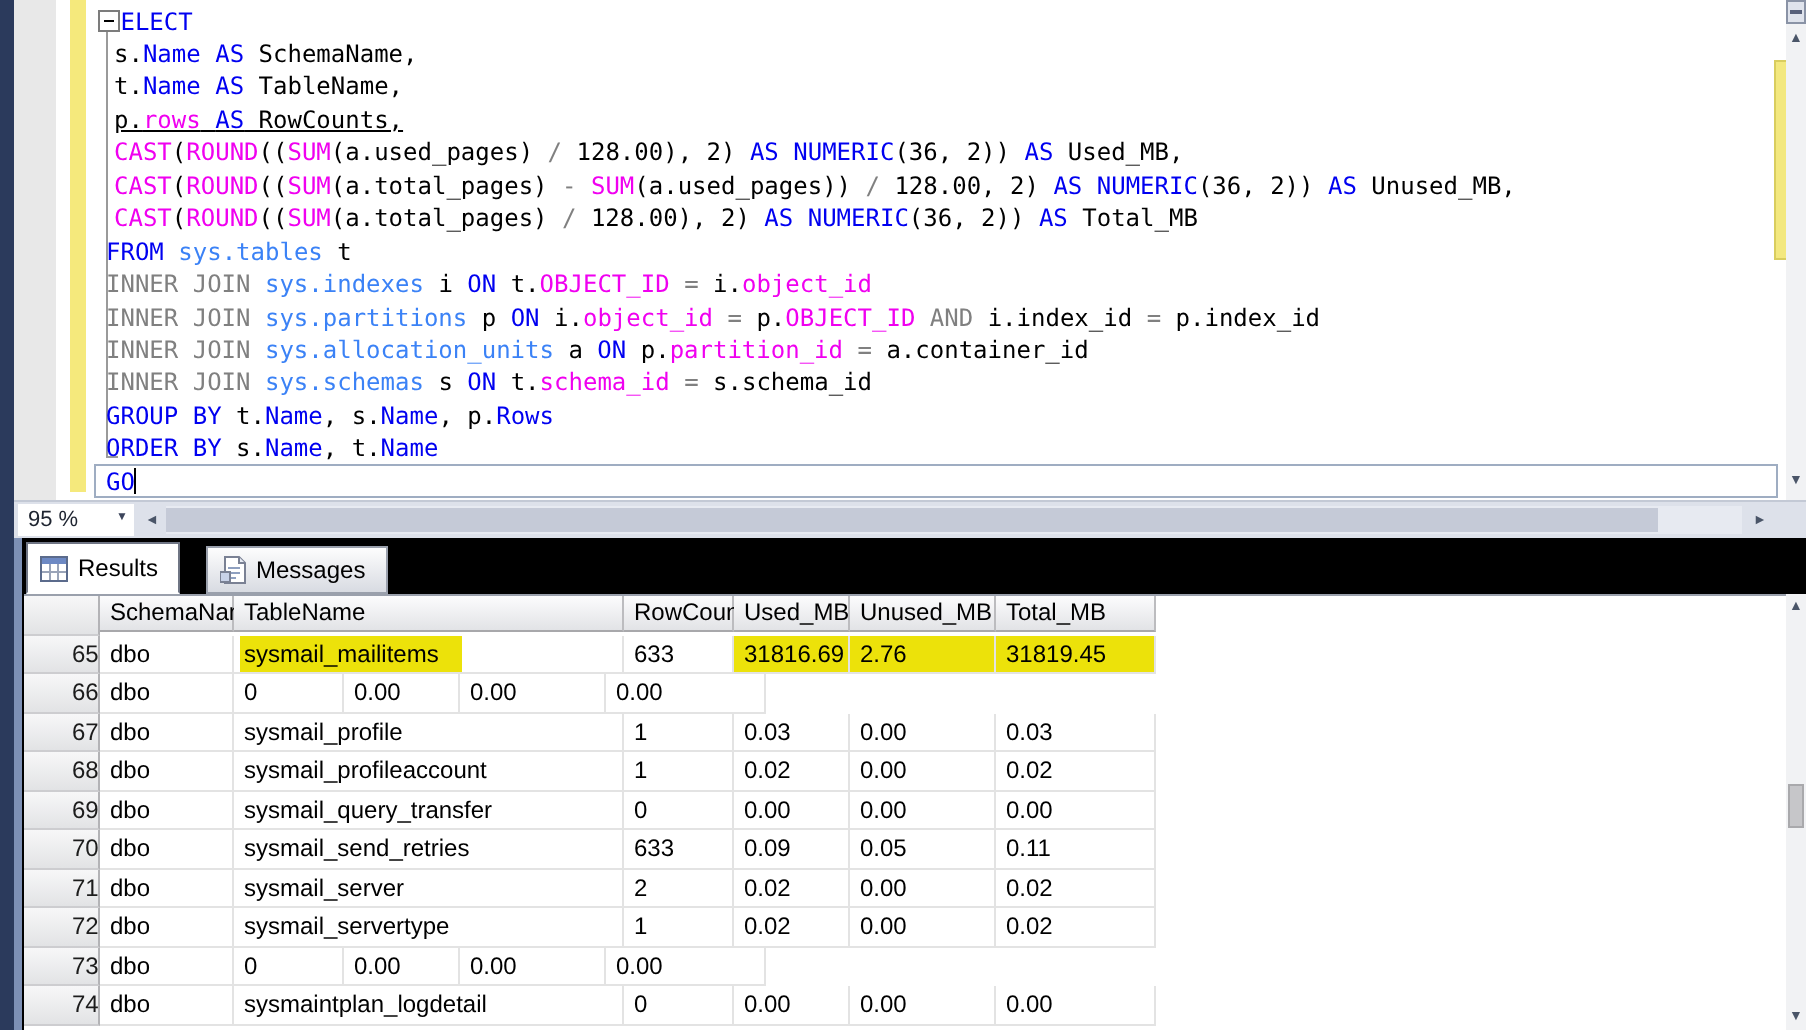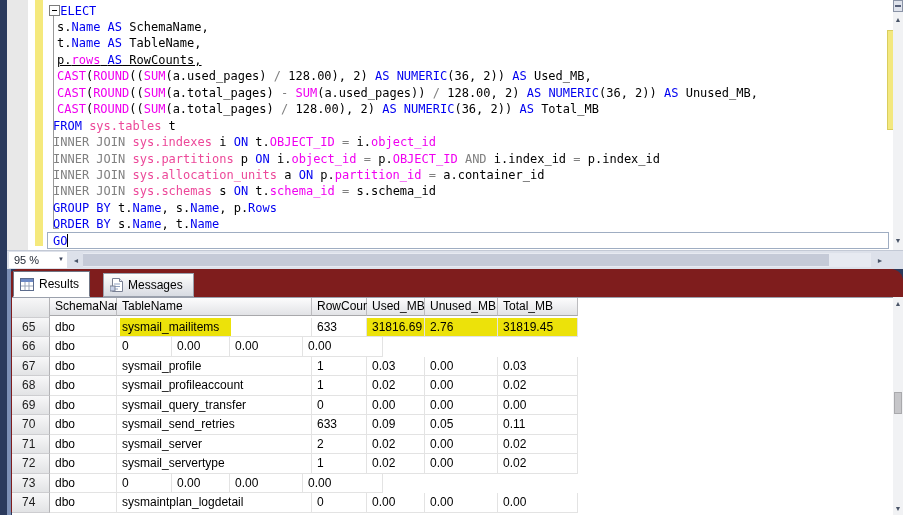--- a/index.html
+++ b/index.html
@@ -7,21 +7,21 @@
   .root{position:relative;width:903px;height:515px;background:#2b3a5c;}
 
   
   .editor{position:absolute;left:7px;top:0;width:896px;height:250px;background:#fff;}
   .glyph-margin{position:absolute;left:0;top:0;width:21px;height:250px;background:#e8e8e8;}
   .change-bar{position:absolute;left:28px;top:0;width:8px;height:246px;background:#f5e97c;}
   .code-area{position:absolute;left:36px;top:0;width:851px;height:250px;background:#fff;}
   .code-line{position:absolute;left:10px;height:16px;white-space:pre;
              font-family:"DejaVu Sans Mono","Liberation Mono",monospace;font-size:12px;line-height:16px;color:#000;}
   .code-line.ind{left:14px;}
-  .k{color:#0000f0}.g{color:#808080}.f{color:#f000f0}.s{color:#ec4899}.t{color:#000}
+  .k{color:#0000f0}.g{color:#808080}.f{color:#f000f0}.s{color:#3b82f6}.t{color:#000}
   .fold-box{position:absolute;left:6px;top:5px;width:9px;height:9px;border:1px solid #7c7c7c;background:#fff;z-index:3;}
   .fold-box .minus{position:absolute;left:2px;top:4px;width:5px;height:1px;background:#000;}
   .fold-guide{position:absolute;left:10px;top:16px;width:5px;height:212px;border-left:1px solid #9a9a9a;border-bottom:1px solid #9a9a9a;}
   .cur-line{position:absolute;left:4px;top:232px;width:840px;height:15px;border:1px solid #9fadc2;}
   .caret{display:inline-block;width:1px;height:13px;background:#000;vertical-align:-2px;}
   .ann-strip{position:absolute;left:880px;top:30px;width:7px;height:98px;background:#f3e87e;border:1px solid #d9cd5e;}
   .ed-vscroll{position:absolute;left:886px;top:0;width:10px;height:250px;background:#f1f2f4;}
   .split-handle{position:absolute;left:0;top:0;width:10px;height:12px;background:#dfe3ec;border:1px solid #8a93a6;box-sizing:border-box;}
   .split-handle::after{content:"";position:absolute;left:1px;top:4px;width:6px;height:2px;background:#57607a;}
   .arr{color:#4a5568;font-size:7px;line-height:10px;text-align:center;display:block;width:10px;user-select:none;}
@@ -32,34 +32,34 @@
   .hscroll-row{position:absolute;left:7px;top:250px;width:896px;height:19px;background:#dde1ea;border-top:1px solid #c3c9d5;box-sizing:border-box;}
   .zoom-combo{position:absolute;left:2px;top:1px;width:58px;height:16px;background:#fff;font-size:11px;color:#1e2430;
               display:flex;align-items:center;padding-left:5px;box-sizing:border-box;}
   .zoom-combo .caret-dn{position:absolute;right:3px;top:4px;font-size:6px;color:#3c455c;}
   .hscroll-row .left{position:absolute;left:64px;top:5px;font-size:7px;}
   .htrack{position:absolute;left:76px;top:2px;width:788px;height:14px;background:#e7eaf1;}
   .hthumb{position:absolute;left:0;top:1px;width:746px;height:12px;background:#c5cad7;}
   .hscroll-row .right{position:absolute;left:868px;top:5px;font-size:7px;}
 
   
-  .results{position:absolute;left:7px;top:269px;width:896px;height:246px;background:#7f1d1d;border-radius:12px;}
+  .results{position:absolute;left:7px;top:269px;width:896px;height:246px;background:#000000;}
   .results .edge{position:absolute;left:0;top:0;width:4px;height:246px;background:#7d90b5;}
   .tabstrip{position:absolute;left:4px;top:0;width:892px;height:28px;}
   .tab{position:absolute;top:4px;height:24px;display:flex;align-items:center;gap:5px;padding:0 10px 0 6px;
        font-size:12px;color:#000;background:linear-gradient(#fdfdfd,#d8dbe2);border:1px solid #9aa0ac;box-sizing:border-box;}
   .tab.active{top:2px;height:26px;background:#fff;border:1px solid #6f7584;border-bottom:1px solid #fff;z-index:2;}
   .tab-results{left:2px;}
   .tab-messages{left:92px;}
   .grid{position:absolute;left:5px;top:28px;width:881px;height:218px;background:#fff;border-top:1px solid #9aa0ac;}
   .ghrow{display:flex;}
   .gh{height:18px;line-height:17px;font-size:12px;color:#000;padding-left:5px;box-sizing:border-box;
       background:linear-gradient(#fcfcfd,#e2e3e6);border-right:1px solid #bcbcbf;border-bottom:1px solid #a8a8ab;}
   .grow{display:flex;}
-  .grh{height:19.5px;line-height:19px;font-size:12px;color:#1c1c1c;padding-left:10px;box-sizing:border-box;
+  .grh{height:19.5px;line-height:19px;font-size:12px;color:#1c1c1c;padding-left:24px;box-sizing:border-box;
       background:linear-gradient(#f7f7f8,#e2e3e5);border-right:1px solid #b3b3b6;border-bottom:1px solid #cdcdd0;}
   .gc{height:19.5px;line-height:19px;font-size:12px;color:#000;padding-left:5px;box-sizing:border-box;
       border-right:1px solid #e3e3e3;border-bottom:1px solid #e3e3e3;overflow:hidden;white-space:nowrap;}
   .c0{width:38px;}.c1{width:67px;}.c2{width:195px;}.c3{width:55px;}.c4{width:58px;}.c5{width:73px;}.c6{width:80px;}
   .hlc{background:#ece20a;}
   .hl{background:#ece20a;display:inline-block;padding:0 12px 0 2px;margin-left:-2px;height:19px;}
   .grid-vscroll{position:absolute;left:886px;top:28px;width:10px;height:218px;background:#f1f2f4;}
   .grid-vscroll .up{position:absolute;top:2px;}
   .grid-vscroll .down{position:absolute;top:207px;}
   .vthumb{position:absolute;left:1px;top:95px;width:8px;height:22px;background:#c6c6c9;border:1px solid #a9a9ac;box-sizing:border-box;}

